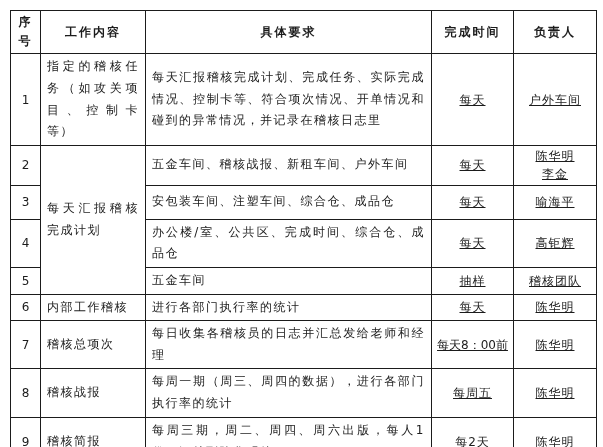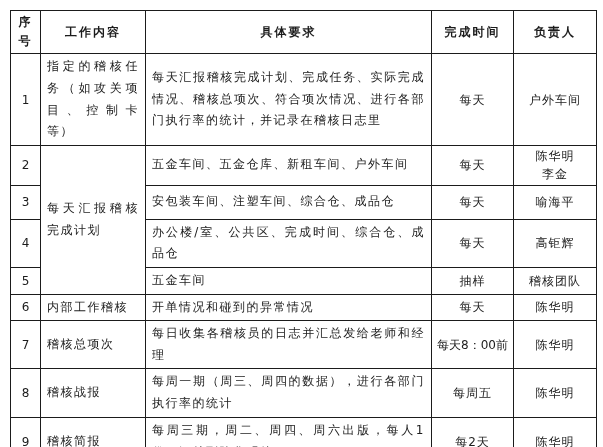--- a/index.html
+++ b/index.html
@@ -48,20 +48,21 @@
     padding: 2px 6px;
     letter-spacing: 1.5px;
     line-height: 1.8;
   }
   td.c-time,
   td.c-owner {
     text-align: center;
     letter-spacing: 1px;
     line-height: 1.5;
     white-space: pre-line;
+    text-decoration: underline;
   }
 </style>
 </head>
 <body>
 
 <div class="doc-wrap">
   <table class="audit-table">
     <colgroup>
       <col style="width:30px">
       <col style="width:105px">
@@ -75,28 +76,28 @@
         <th>工作内容</th>
         <th>具体要求</th>
         <th>完成时间</th>
         <th>负责人</th>
       </tr>
     </thead>
     <tbody>
       <tr style="height:70px">
         <td class="c-no">1</td>
         <td class="c-content">指定的稽核任务（如攻关项目、控制卡等）</td>
-        <td class="c-req">每天汇报稽核完成计划、完成任务、实际完成情况、稽核总项次、符合项次情况、进行各部门执行率的统计，并记录在稽核日志里</td>
+        <td class="c-req">每天汇报稽核完成计划、完成任务、实际完成情况、控制卡等、符合项次情况、开单情况和碰到的异常情况，并记录在稽核日志里</td>
         <td class="c-time">每天</td>
         <td class="c-owner">户外车间</td>
       </tr>
       <tr style="height:40px">
         <td class="c-no">2</td>
         <td class="c-content" rowspan="4">每天汇报稽核完成计划</td>
-        <td class="c-req">五金车间、五金仓库、新租车间、户外车间</td>
+        <td class="c-req">五金车间、稽核战报、新租车间、户外车间</td>
         <td class="c-time">每天</td>
         <td class="c-owner">陈华明
 李金</td>
       </tr>
       <tr style="height:34px">
         <td class="c-no">3</td>
         <td class="c-req">安包装车间、注塑车间、综合仓、成品仓</td>
         <td class="c-time">每天</td>
         <td class="c-owner">喻海平</td>
       </tr>
@@ -108,21 +109,21 @@
       </tr>
       <tr style="height:25px">
         <td class="c-no">5</td>
         <td class="c-req">五金车间</td>
         <td class="c-time">抽样</td>
         <td class="c-owner">稽核团队</td>
       </tr>
       <tr style="height:25px">
         <td class="c-no">6</td>
         <td class="c-content">内部工作稽核</td>
-        <td class="c-req">开单情况和碰到的异常情况</td>
+        <td class="c-req">进行各部门执行率的统计</td>
         <td class="c-time">每天</td>
         <td class="c-owner">陈华明</td>
       </tr>
       <tr style="height:25px">
         <td class="c-no">7</td>
         <td class="c-content">稽核总项次</td>
         <td class="c-req">每日收集各稽核员的日志并汇总发给老师和经理</td>
         <td class="c-time" style="letter-spacing:0;padding:1px 0">每天8：00前</td>
         <td class="c-owner">陈华明</td>
       </tr>

